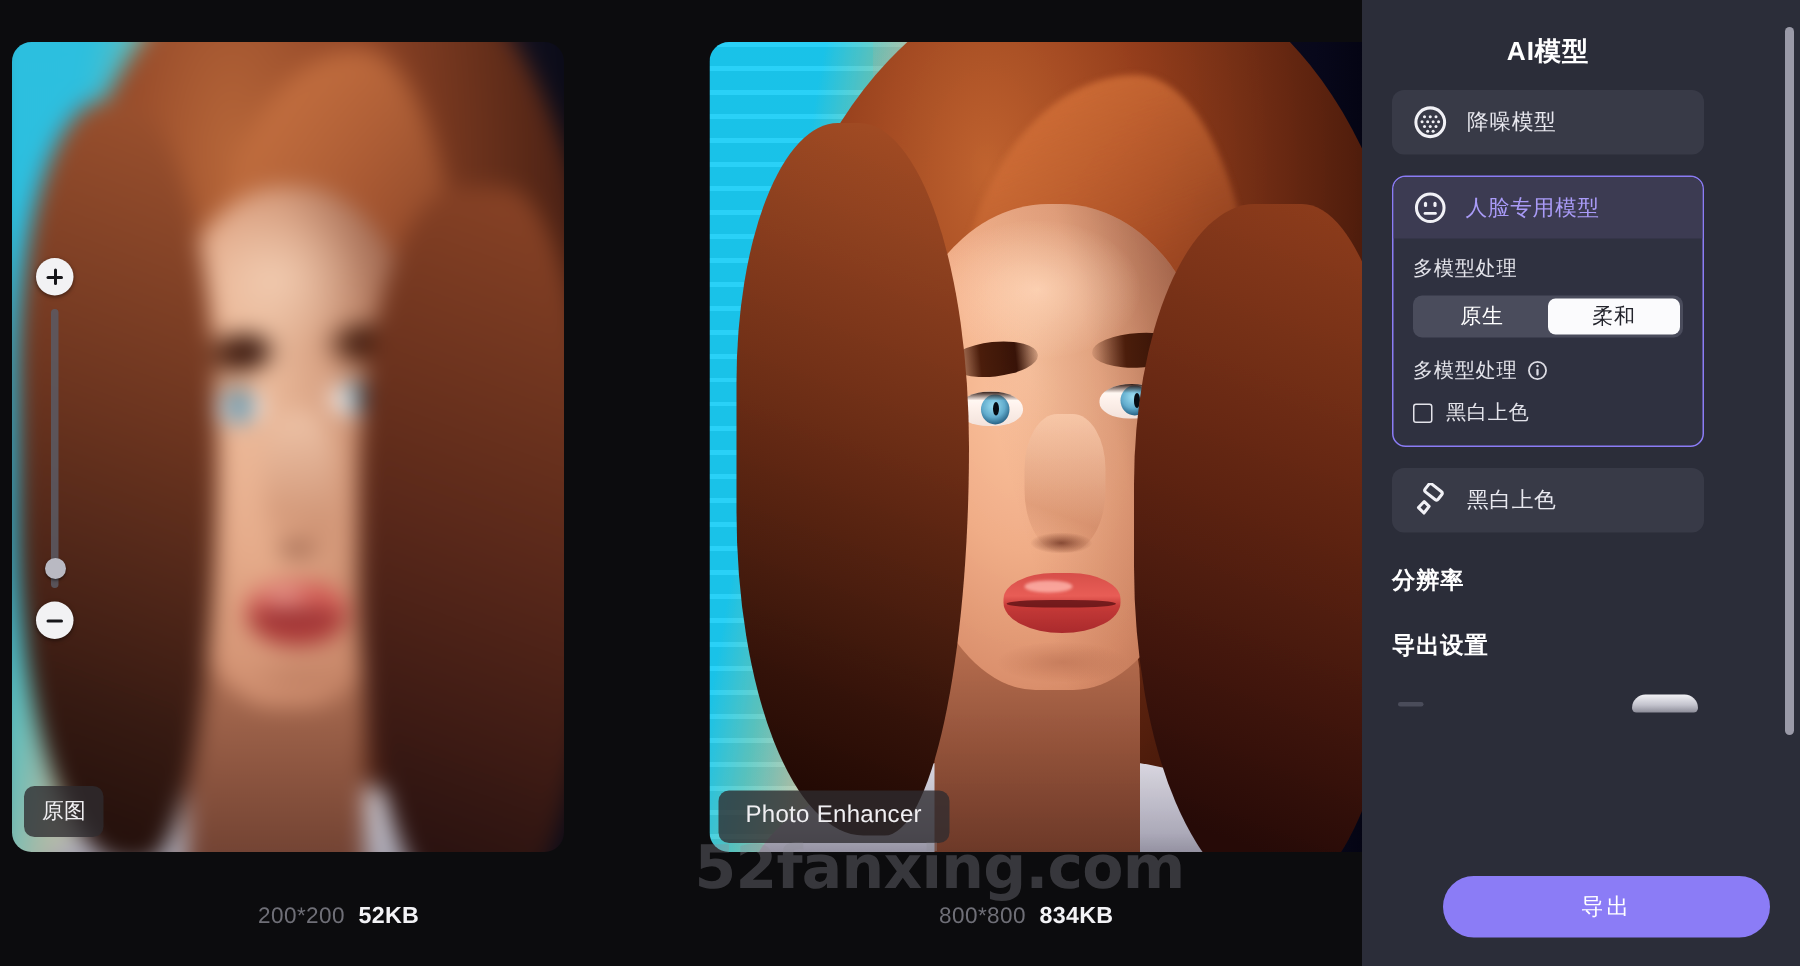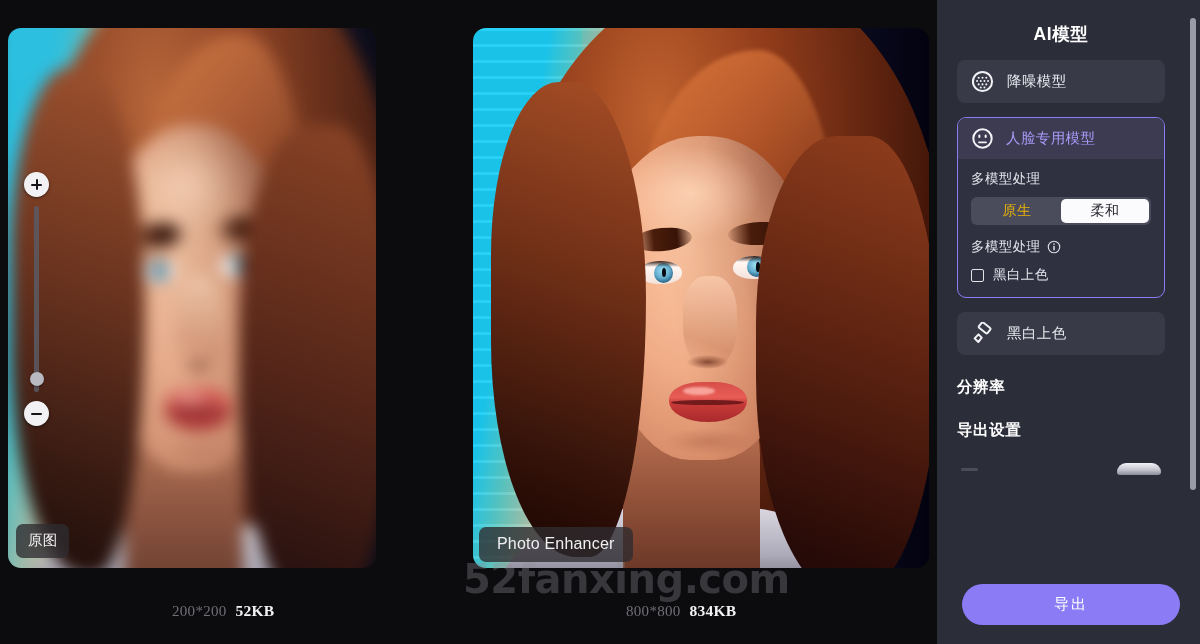--- a/index.html
+++ b/index.html
@@ -216,39 +216,39 @@
     position: absolute; border-radius: 7px;
     background: rgba(46,44,48,.78);
     color: #f0eff2; font-size: 14.5px; letter-spacing: .2px;
     padding: 7px 12px 8px;
   }
   #chip-original { left: 8px; bottom: 10px; }
   #chip-enhanced { left: 6px; bottom: 6px; padding: 8px 18px 9px; font-size: 16px; }
 
   
   .meta-row {
-    position: absolute; bottom: 24px; display: flex; align-items: baseline; gap: 9px; font-family: Liberation Serif, serif;
+    position: absolute; bottom: 24px; display: flex; align-items: baseline; gap: 9px;
   }
   #meta-original { left: 172px; }
   #meta-enhanced { left: 626px; }
   .meta-dim { color: #6f6f77; font-size: 15px; letter-spacing: .3px; }
   .meta-size { color: #f3f3f6; font-size: 15.5px; font-weight: bold; letter-spacing: .2px; }
 
   
   #watermark {
     position: absolute; left: 463px; bottom: 42px;
     font-size: 40px; font-weight: bold; letter-spacing: -.5px;
     color: rgba(142,142,150,.34);
     pointer-events: none; user-select: none;
     font-family: "DejaVu Sans", "Liberation Sans", sans-serif;
   }
 
   
   #sidebar {
-    position: absolute; right: 0; top: 0; width: 263px; height: 644px;
+    position: absolute; right: 0; top: 0; width: 292px; height: 644px;
     background: #2b2d39; overflow: hidden;
   }
   #sidebar-inner { position: absolute; left: 0; top: 0; width: 248px; padding: 0 20px; }
 
   #panel-title {
     margin-top: 22px; text-align: center;
     color: #ffffff; font-size: 17.5px; font-weight: bold; letter-spacing: .6px;
   }
 
   .model-card {
@@ -273,21 +273,21 @@
   #face-body { padding: 11px 13px 13px; }
 
   .sub-label { color: #e3e3ea; font-size: 13.5px; letter-spacing: .4px; }
 
   .seg {
     margin-top: 9px; height: 28px; border-radius: 6px; background: #4a4c5c;
     display: flex; padding: 2px;
   }
   .seg-opt {
     flex: 1; display: flex; align-items: center; justify-content: center;
-    border-radius: 5px; font-size: 14px; color: #eab308; cursor: pointer; letter-spacing: .5px;
+    border-radius: 5px; font-size: 14px; color: #ffffff; cursor: pointer; letter-spacing: .5px;
   }
   .seg-opt.on { background: #fbfbfd; color: #23242c; }
 
   .multi-row { margin-top: 13px; display: flex; align-items: center; gap: 6px; }
   .info-ico { width: 14px; height: 14px; flex: 0 0 14px; }
 
   .check-row { margin-top: 10px; display: flex; align-items: center; gap: 9px; cursor: pointer; }
   .checkbox {
     width: 13px; height: 13px; flex: 0 0 13px; border: 1.6px solid #e3e3ea; border-radius: 2px;
     background: transparent;

